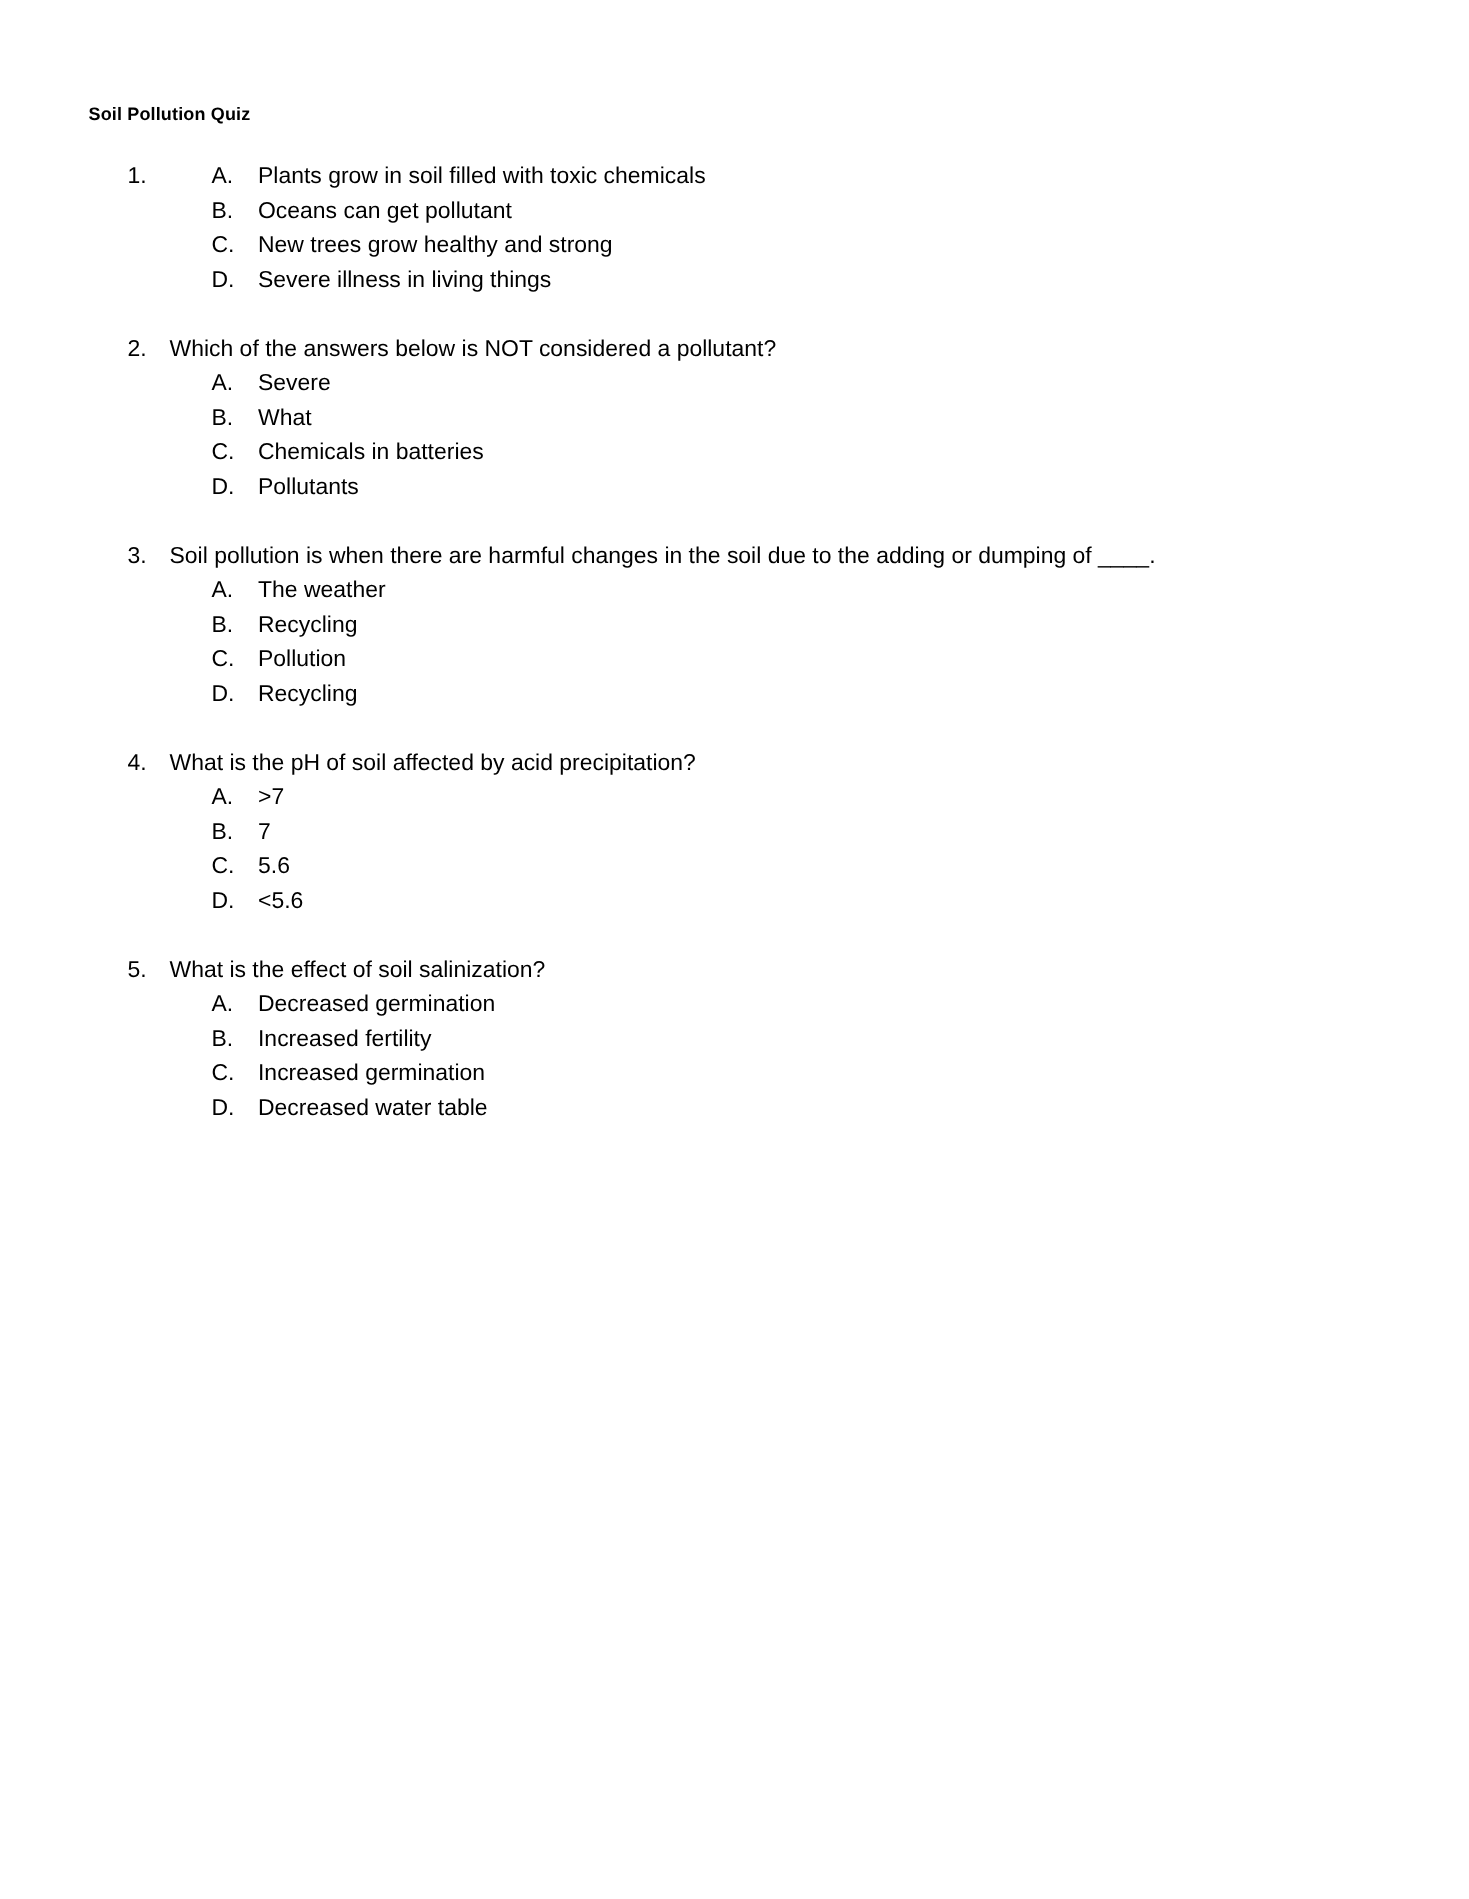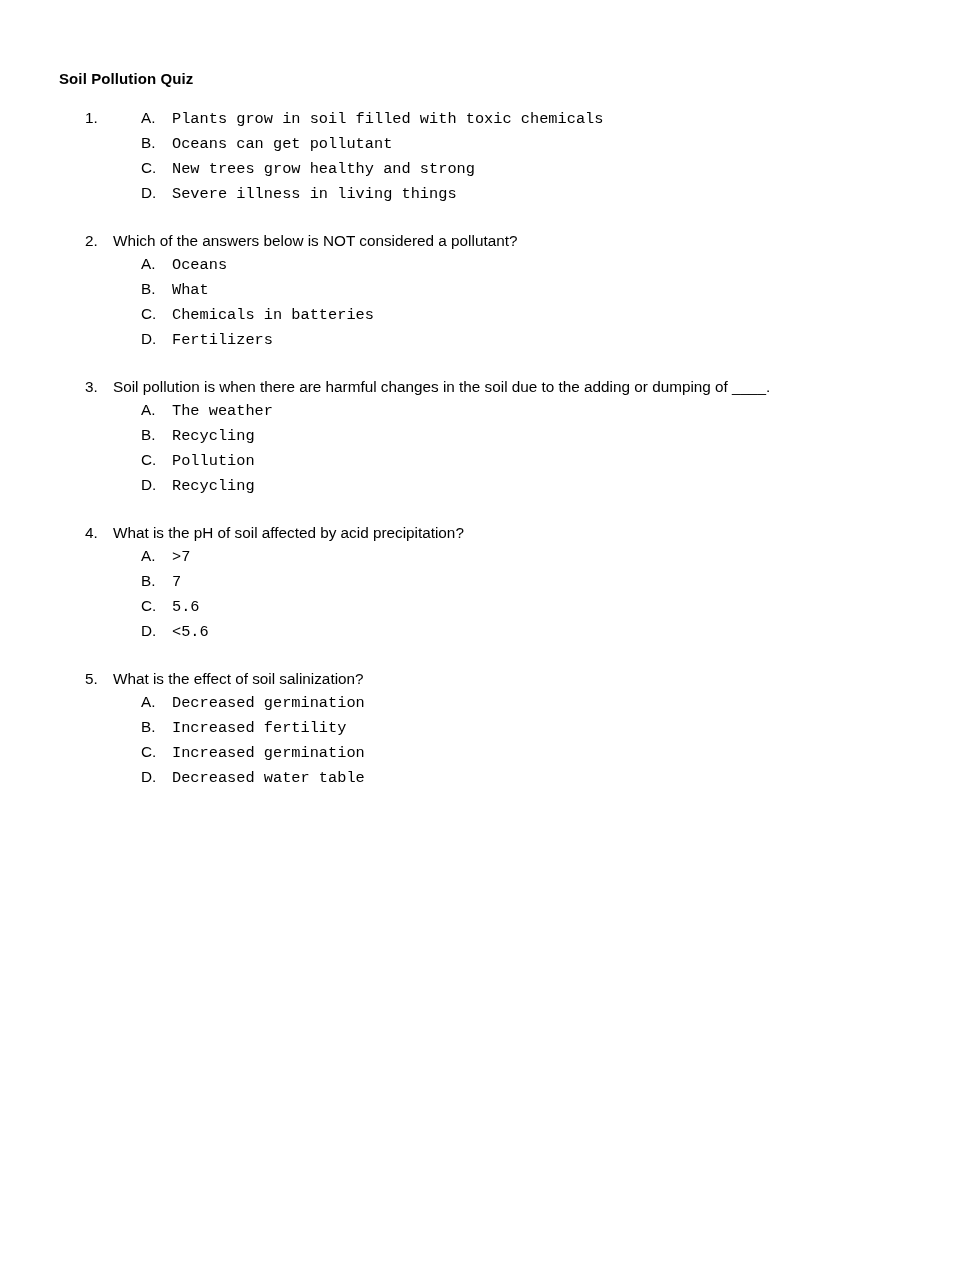--- a/index.html
+++ b/index.html
@@ -20,21 +20,21 @@
     height: 1266px;
     background: #ffffff;
     box-sizing: border-box;
     padding: 0;
     overflow: hidden;
   }
   .doc-title {
     position: absolute;
     left: 59px;
     top: 57px;
-    font-size: 15px;
+    font-size: 12px;
     font-weight: bold;
     line-height: 23px;
     letter-spacing: 0.1px;
     white-space: nowrap;
   }
   .quiz-list {
     position: absolute;
     left: 0;
     top: 106px;
     width: 979px;
@@ -80,21 +80,20 @@
     left: 141px;
     top: 0;
     width: 26px;
     text-align: left;
     font-size: 15.3px;
     line-height: 23px;
   }
   .option-text {
     font-size: 15.3px;
     line-height: 23px;
-    font-family: Liberation Mono, monospace;
   }
 </style>
 </head>
 <body>
 
 <div class="page">
 
   <h1 class="doc-title">Soil Pollution Quiz</h1>
 
   <div class="quiz-list">
@@ -103,24 +102,24 @@
         <ul class="options">
           <li class="option-row"><span class="option-letter">A.</span><span class="option-text">Plants grow in soil filled with toxic chemicals</span></li>
           <li class="option-row"><span class="option-letter">B.</span><span class="option-text">Oceans can get pollutant</span></li>
           <li class="option-row"><span class="option-letter">C.</span><span class="option-text">New trees grow healthy and strong</span></li>
           <li class="option-row"><span class="option-letter">D.</span><span class="option-text">Severe illness in living things</span></li>
         </ul>
       </div>
       <div class="question-block">
         <div class="question-row"><span class="question-number">2.</span><span class="question-text">Which of the answers below is NOT considered a pollutant?</span></div>
         <ul class="options">
-          <li class="option-row"><span class="option-letter">A.</span><span class="option-text">Oceans</span></li>
+          <li class="option-row"><span class="option-letter">A.</span><span class="option-text">Severe</span></li>
           <li class="option-row"><span class="option-letter">B.</span><span class="option-text">What</span></li>
           <li class="option-row"><span class="option-letter">C.</span><span class="option-text">Chemicals in batteries</span></li>
-          <li class="option-row"><span class="option-letter">D.</span><span class="option-text">Fertilizers</span></li>
+          <li class="option-row"><span class="option-letter">D.</span><span class="option-text">Pollutants</span></li>
         </ul>
       </div>
       <div class="question-block">
         <div class="question-row"><span class="question-number">3.</span><span class="question-text">Soil pollution is when there are harmful changes in the soil due to the adding or dumping of ____.</span></div>
         <ul class="options">
           <li class="option-row"><span class="option-letter">A.</span><span class="option-text">The weather</span></li>
           <li class="option-row"><span class="option-letter">B.</span><span class="option-text">Recycling</span></li>
           <li class="option-row"><span class="option-letter">C.</span><span class="option-text">Pollution</span></li>
           <li class="option-row"><span class="option-letter">D.</span><span class="option-text">Recycling</span></li>
         </ul>

